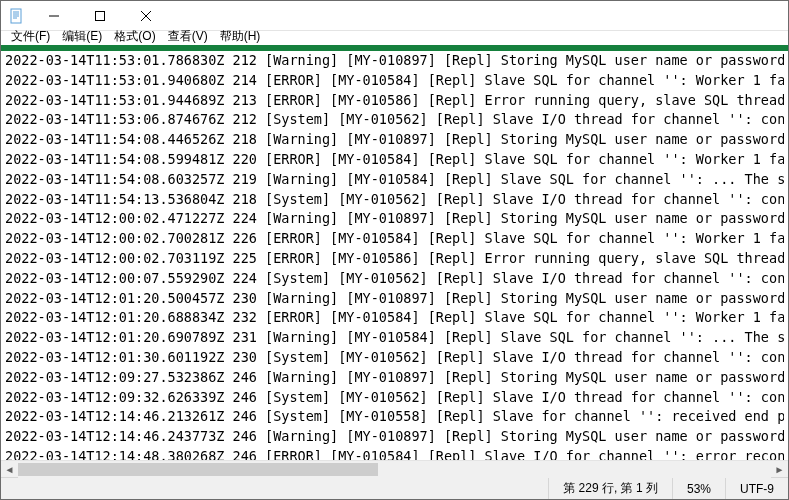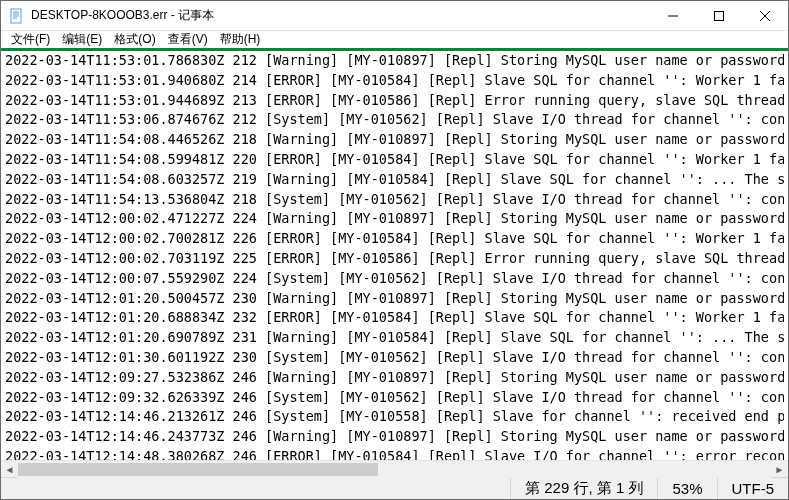--- a/index.html
+++ b/index.html
@@ -3,49 +3,48 @@
 <meta charset="utf-8">
 <style>
 *{margin:0;padding:0;box-sizing:border-box}
 body{font-family:"Microsoft YaHei","Segoe UI",Tahoma,sans-serif;font-size:12px;background:#f0f0f0;width:789px;height:500px;overflow:hidden}
 .window{width:789px;height:500px;background:#fff;border:1px solid #6b6b6b;display:flex;flex-direction:column}
 .titlebar{height:30px;background:#fff;display:flex;align-items:center;border-bottom:1px solid #e4e4e4}
 .titlebar .icon{width:16px;height:16px;margin:0 6px 0 8px;display:flex;align-items:center;justify-content:center}
 .titlebar .title{flex:1;font-size:12px;color:#000}
 .winbtns{display:flex;height:100%}
 .winbtn{width:46px;height:100%;display:flex;align-items:center;justify-content:center;color:#000}
-.menubar{height:20px;background:#fff;display:flex;align-items:center;padding:0 4px;font-size:12px;border-bottom:3px solid #15803d}
+.menubar{height:20px;background:#fff;display:flex;align-items:flex-end;padding:0 4px;font-size:12px;border-bottom:6px solid #15803d}
 .menuitem{padding:0 6px;color:#000;cursor:default}
 .content{flex:1;background:#fff;padding:0 4px;overflow:hidden;position:relative}
 .logtext{font-family:"Microsoft YaHei",Consolas,monospace;font-size:13.5px;line-height:19.8px;white-space:nowrap;color:#000}
 .logline{overflow:hidden;text-overflow:clip}
 .hscroll{height:17px;background:#f0f0f0;display:flex;align-items:center;border-top:1px solid #e4e4e4}
 .hscroll .arrow{width:17px;height:17px;background:#f0f0f0;display:flex;align-items:center;justify-content:center;color:#606060;font-size:10px}
 .hscroll .track{flex:1;height:17px;background:#f0f0f0;position:relative}
 .hscroll .thumb{position:absolute;left:0;top:2px;height:13px;width:360px;background:#cdcdcd}
-.statusbar{height:22px;background:#f0f0f0;border-top:1px solid #d6d6d6;display:flex;align-items:flex-start;font-size:15px;color:#000}
+.statusbar{height:22px;background:#f0f0f0;border-top:1px solid #d6d6d6;display:flex;align-items:flex-start;font-size:12px;color:#000}
 .statusbar .spacer{flex:1}
 .statusbar .cell{padding:0 14px;border-left:1px solid #d6d6d6;height:100%;display:flex;align-items:center}
 </style>
 </head>
 <body>
 
 <div class="window">
 
   <div class="titlebar">
     <div class="icon">
       <svg width="16" height="16" viewBox="0 0 16 16">
           <rect x="2" y="1" width="10" height="14" fill="#fff" stroke="#5da0d8" stroke-width="1"></rect>
           <line x1="4" y1="4" x2="10" y2="4" stroke="#5da0d8" stroke-width="1"></line>
           <line x1="4" y1="6" x2="10" y2="6" stroke="#5da0d8" stroke-width="1"></line>
           <line x1="4" y1="8" x2="10" y2="8" stroke="#5da0d8" stroke-width="1"></line>
           <line x1="4" y1="10" x2="8" y2="10" stroke="#5da0d8" stroke-width="1"></line>
         </svg>
     </div>
-    <div class="title">DESKTOP-8KOOOB3.err - 记事本</div>
     <div class="winbtns">
       <div class="winbtn">
           <svg width="10" height="10">
             <line x1="0" y1="5" x2="10" y2="5" stroke="currentColor" stroke-width="1"></line>
           </svg>
         </div>
       <div class="winbtn">
           <svg width="10" height="10">
             <rect x="0.5" y="0.5" width="9" height="9" fill="none" stroke="currentColor" stroke-width="1"></rect>
           </svg>
@@ -98,16 +97,16 @@
     <div class="track">
       <div class="thumb"></div>
     </div>
     <div class="arrow">►</div>
   </div>
 
   <div class="statusbar">
     <div class="spacer"></div>
     <div class="cell">第 229 行, 第 1 列</div>
     <div class="cell">53%</div>
-    <div class="cell">UTF-5</div>
+    <div class="cell">UTF-9</div>
   </div>
 
 </div>
 
 </body></html>

